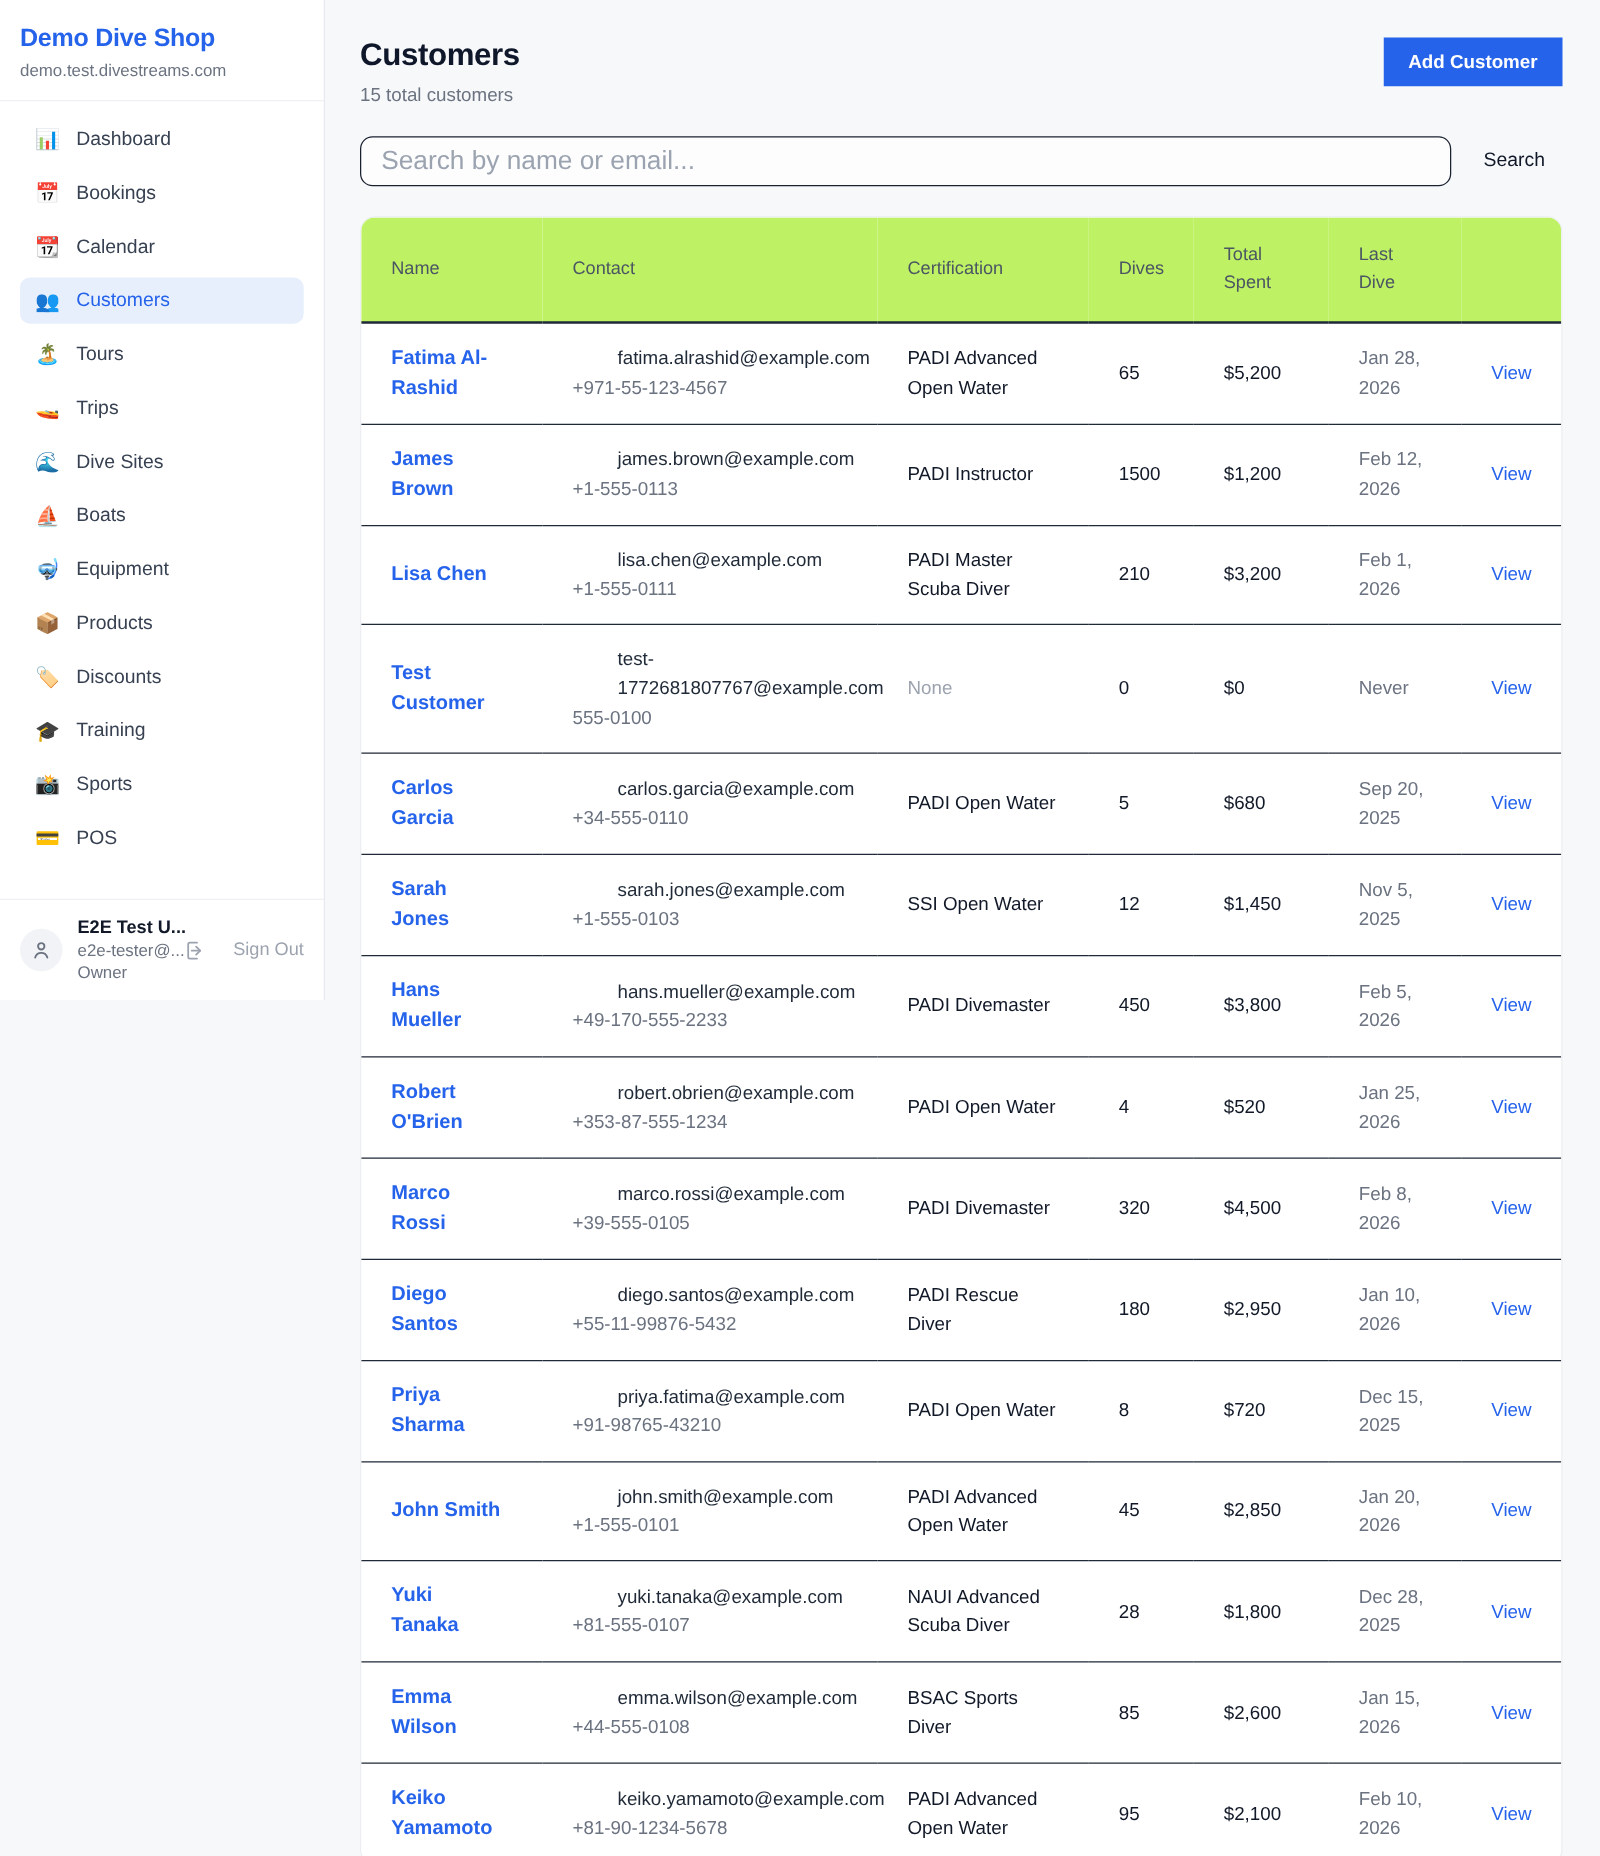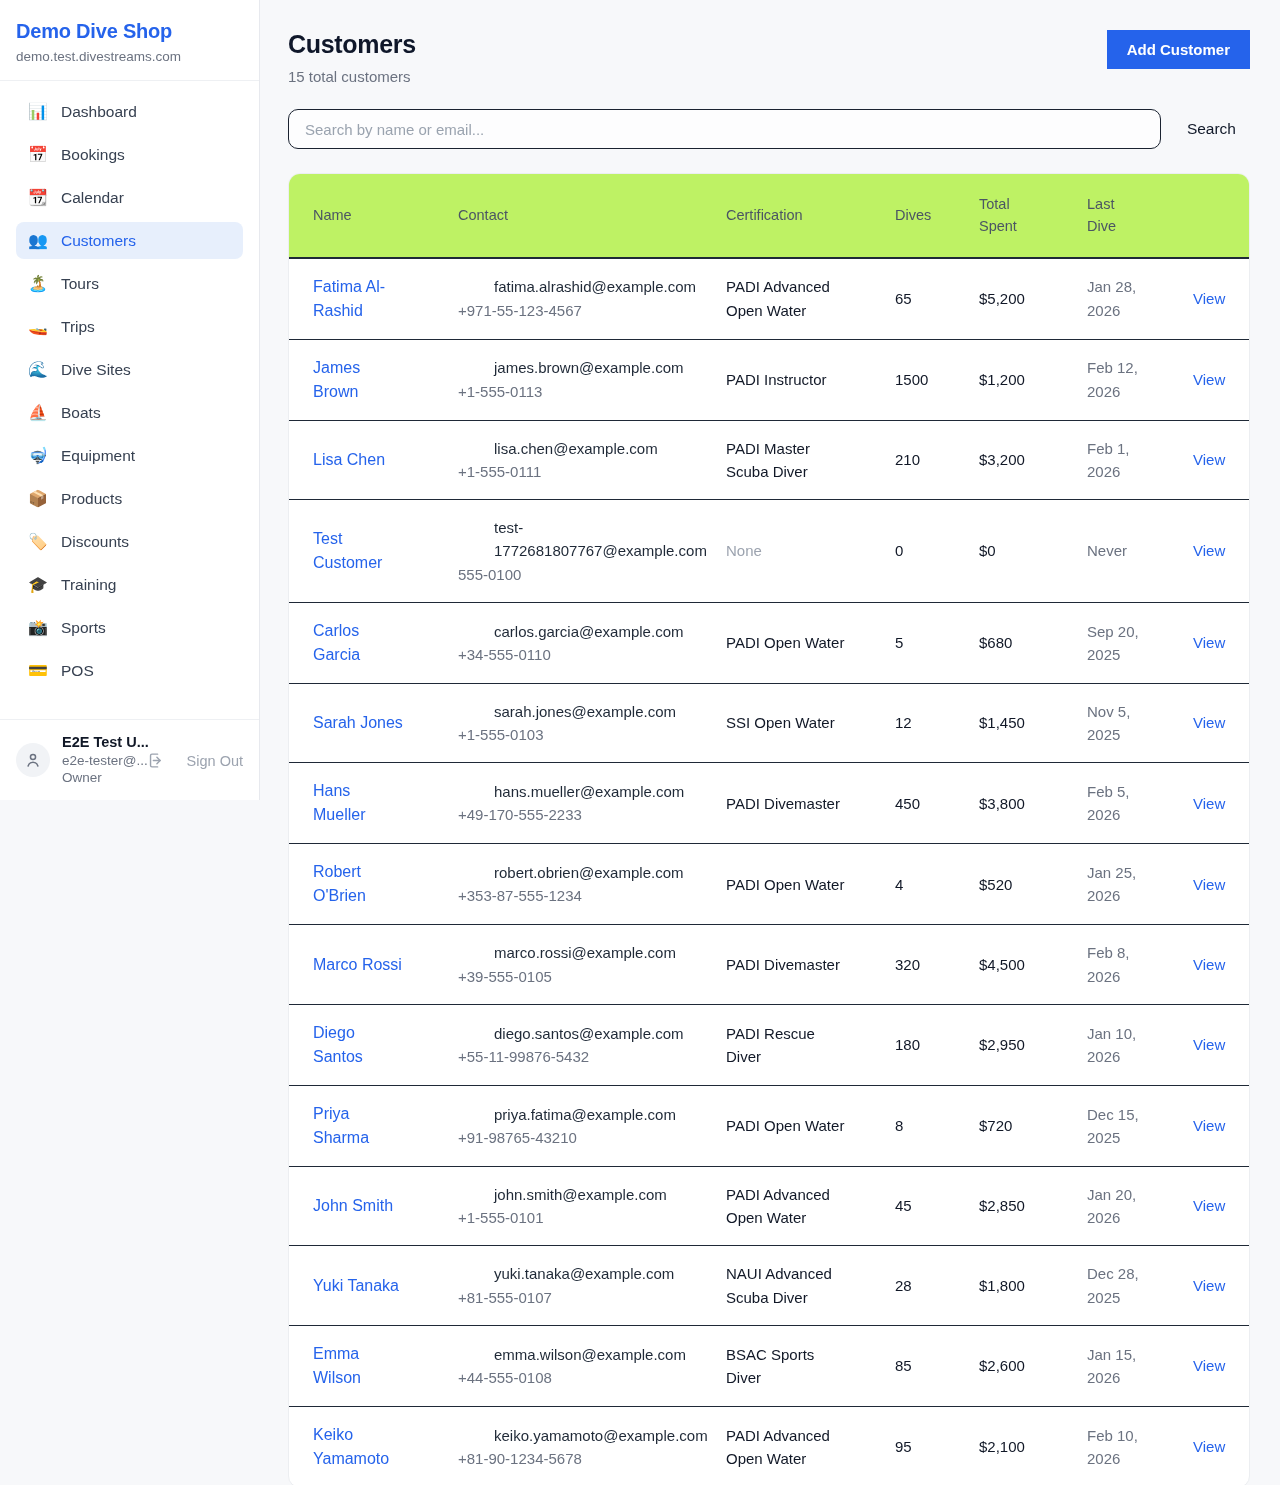--- a/index.html
+++ b/index.html
@@ -43,21 +43,21 @@
   }
   .avatar{
     width:34px; height:34px; border-radius:50%;
     background:#f1f3f6; display:flex; align-items:center; justify-content:center;
     flex:none;
   }
   .user-text{ flex:1; min-width:0; line-height:1.3; }
   .user-name{ font-size:14.5px; font-weight:700; color:#111827; white-space:nowrap; }
   .user-sub{ font-size:13.5px; color:#6b7280; white-space:nowrap; }
   .signout{
-    display:flex; align-items:flex-end; gap:23px;
+    display:flex; align-items:center; gap:23px;
     color:#9ca3af; font-size:14.5px; cursor:pointer; white-space:nowrap;
     background:none; border:none; font-family:inherit;
   }
 
   
   .main{ margin-left:256px; padding:30px 30px 30px 32px; }
 
   .page-head{ display:flex; justify-content:space-between; align-items:flex-start; }
   .page-title{ font-size:25px; font-weight:700; color:#0f172a; letter-spacing:-0.3px; }
   .page-subtitle{ margin-top:9px; font-size:15px; color:#6b7280; }
@@ -66,21 +66,21 @@
     font-size:15px; font-weight:600; font-family:inherit;
     border:none; border-radius:0;
     padding:11px 20px; cursor:pointer;
   }
 
   .search-row{ margin-top:24px; display:flex; align-items:center; }
   .search-input{
     flex:1; height:40px;
     border:1px solid #1a2230; border-radius:10px;
     background:#fdfdfe; padding:0 16px;
-    font-size:15px; font-family:inherit; color:#111827;
+    font-size:21px; font-family:inherit; color:#111827;
   }
   .search-input::placeholder{ color:#9aa3af; }
   .search-btn{
     background:none; border:none; cursor:pointer;
     font-size:15.5px; color:#101828; font-family:inherit;
     margin-left:12px; padding:8px 14px;
   }
 
   
   .card{
@@ -103,21 +103,21 @@
   td{
     padding:16px 8px 16px 24px;
     vertical-align:middle; line-height:1.55;
     font-size:15px; color:#111827;
   }
   tbody tr{ border-bottom:1px solid #1f2937; }
   tbody tr:last-child{ border-bottom:none; }
 
   .name-link{
     display:inline-block; max-width:90px;
-    color:var(--accent); font-size:16px; font-weight:400;
+    color:var(--accent); font-size:16px; font-weight:700;
     text-decoration:none; cursor:pointer; line-height:1.5;
   }
   .contact-wrap{ max-width:212px; }
   .email{ color:#1f2937;margin-left:36px; }
   .phone{ color:#6b7280; }
   .cert{ display:inline-block; max-width:122px; }
   .cert.muted{ color:#9ca3af; }
   .last-dive{ display:inline-block; max-width:62px; color:#6b7280; }
   .view-link{ color:var(--accent); cursor:pointer; text-decoration:none; font-size:15px; }
 

